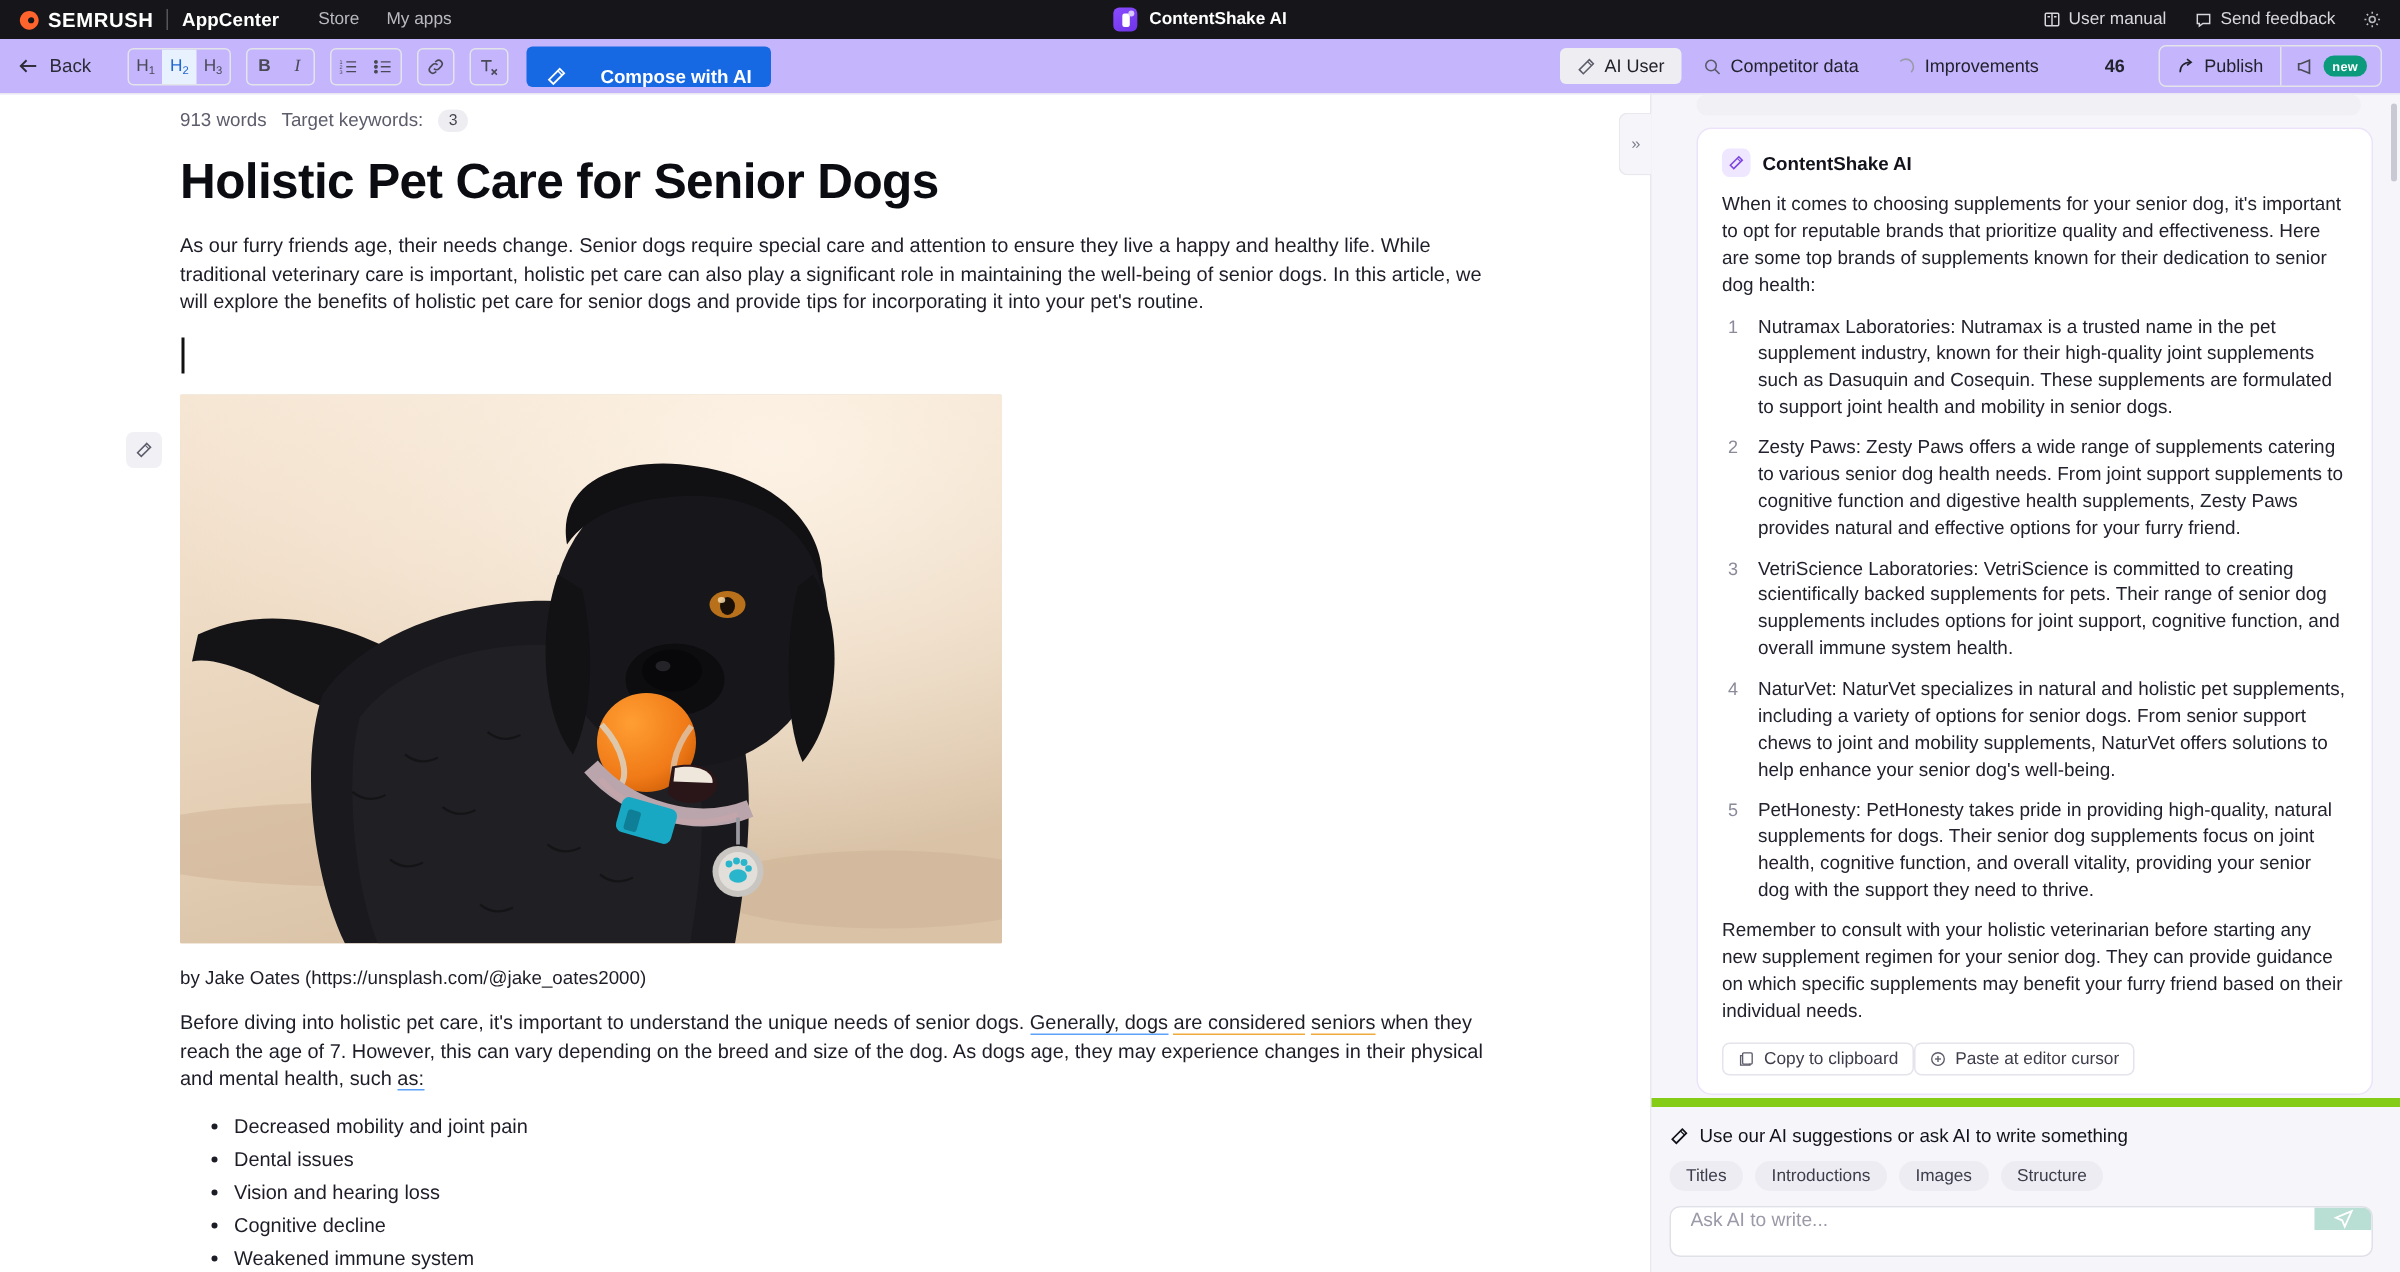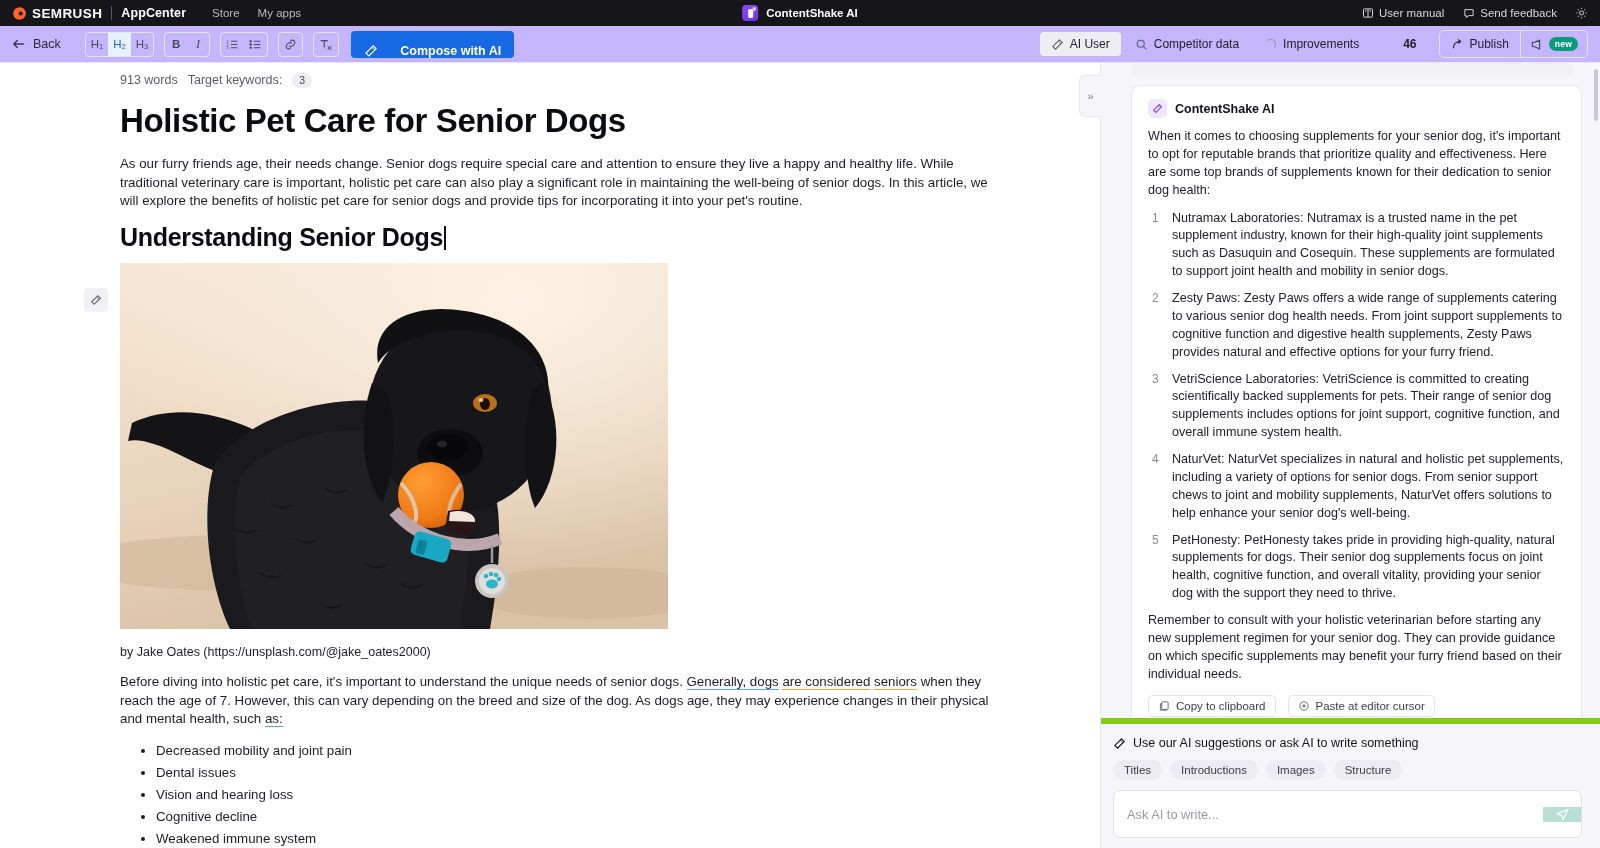--- a/index.html
+++ b/index.html
@@ -212,44 +212,44 @@
   ol.ai-list li {
     counter-increment: n; position: relative;
     padding-left: 24px; margin-bottom: 9px;
     font-size: 12.6px; line-height: 1.42; color: #22222e;
   }
   ol.ai-list li::before {
     content: counter(n);
     position: absolute; left: 4px; top: 0;
     color: #8a8a9a; font-size: 12px;
   }
-  .card-actions { display: flex; gap: 12px; margin-top: 11px; }
+  .card-actions { display: flex; gap: 0; margin-top: 11px; }
   .card-action {
     display: flex; align-items: center; gap: 6px;
     border: 1px solid #e4e4ec; background: #fff;
     border-radius: 5px; padding: 4px 9px;
     font-size: 11.5px; color: #3d3d4b; cursor: pointer;
   }
   .composer {
     border-top: 6px solid #84cc16; padding: 12px 18px 10px 12px;
     background: #f6f6fa;
   }
   .composer-hint {
     display: flex; align-items: center; gap: 7px;
     font-size: 12.5px; color: #12121c; margin-bottom: 10px;
   }
   .chips { display: flex; gap: 8px; margin-bottom: 10px; }
   .chip {
     background: #ececf2; color: #3d3d4b; border-radius: 12px;
     padding: 4px 11px; font-size: 11.5px; cursor: pointer;
   }
   .input-row {
-    display: flex; align-items: center;
+    display: flex; align-items: flex-start;
     background: #fff; border: 1px solid #e0e0e8; border-radius: 7px;
-    overflow: hidden; height: 48px;
+    overflow: hidden; height: 34px;
   }
   .ask-input {
     flex: 1; border: none; outline: none; padding: 0 13px;
     font-size: 12.8px; color: #1d1d28; font-family: "Liberation Sans", sans-serif;
   }
   .ask-input::placeholder { color: #9a9aa8; }
   .send-btn {
     width: 38px; background: #b9ded4;
     display: flex; align-items: center; justify-content: center;
     cursor: pointer; border: none;
@@ -443,21 +443,21 @@
 
       <p class="doc-p">As our furry friends age, their needs change. Senior dogs require special care and attention to ensure they live a happy and healthy life. While traditional veterinary care is important, holistic pet care can also play a significant role in maintaining the well-being of senior dogs. In this article, we will explore the benefits of holistic pet care for senior dogs and provide tips for incorporating it into your pet's routine.</p>
 
       <div class="gutter-btn" style="top:225px;">
         <svg width="12" height="12" viewBox="0 0 16 16" fill="none" stroke="#5c5c6b" stroke-width="1.4">
           <path d="M10.5 2.2l3.3 3.3L5.6 13.7 2.3 10.4z"></path>
             <path d="M9 3.7l3.3 3.3" stroke-width="1"></path>
         </svg>
       </div>
 
-      <h2 class="doc-h2"><span>Understanding Senior Dogs</span><span class="caret"></span></h2>
+      <h2 class="doc-h2"><span class="caret"></span></h2>
 
       <div class="doc-figure">
         <svg viewBox="0 0 548 366" width="548" height="366">
           <defs>
             <linearGradient id="sand" x1="0" y1="0" x2="0.35" y2="1">
               <stop offset="0%" stop-color="#f6e6d4"></stop>
               <stop offset="35%" stop-color="#efdcc6"></stop>
               <stop offset="70%" stop-color="#e4cfb5"></stop>
               <stop offset="100%" stop-color="#d9c2a6"></stop>
             </linearGradient>

